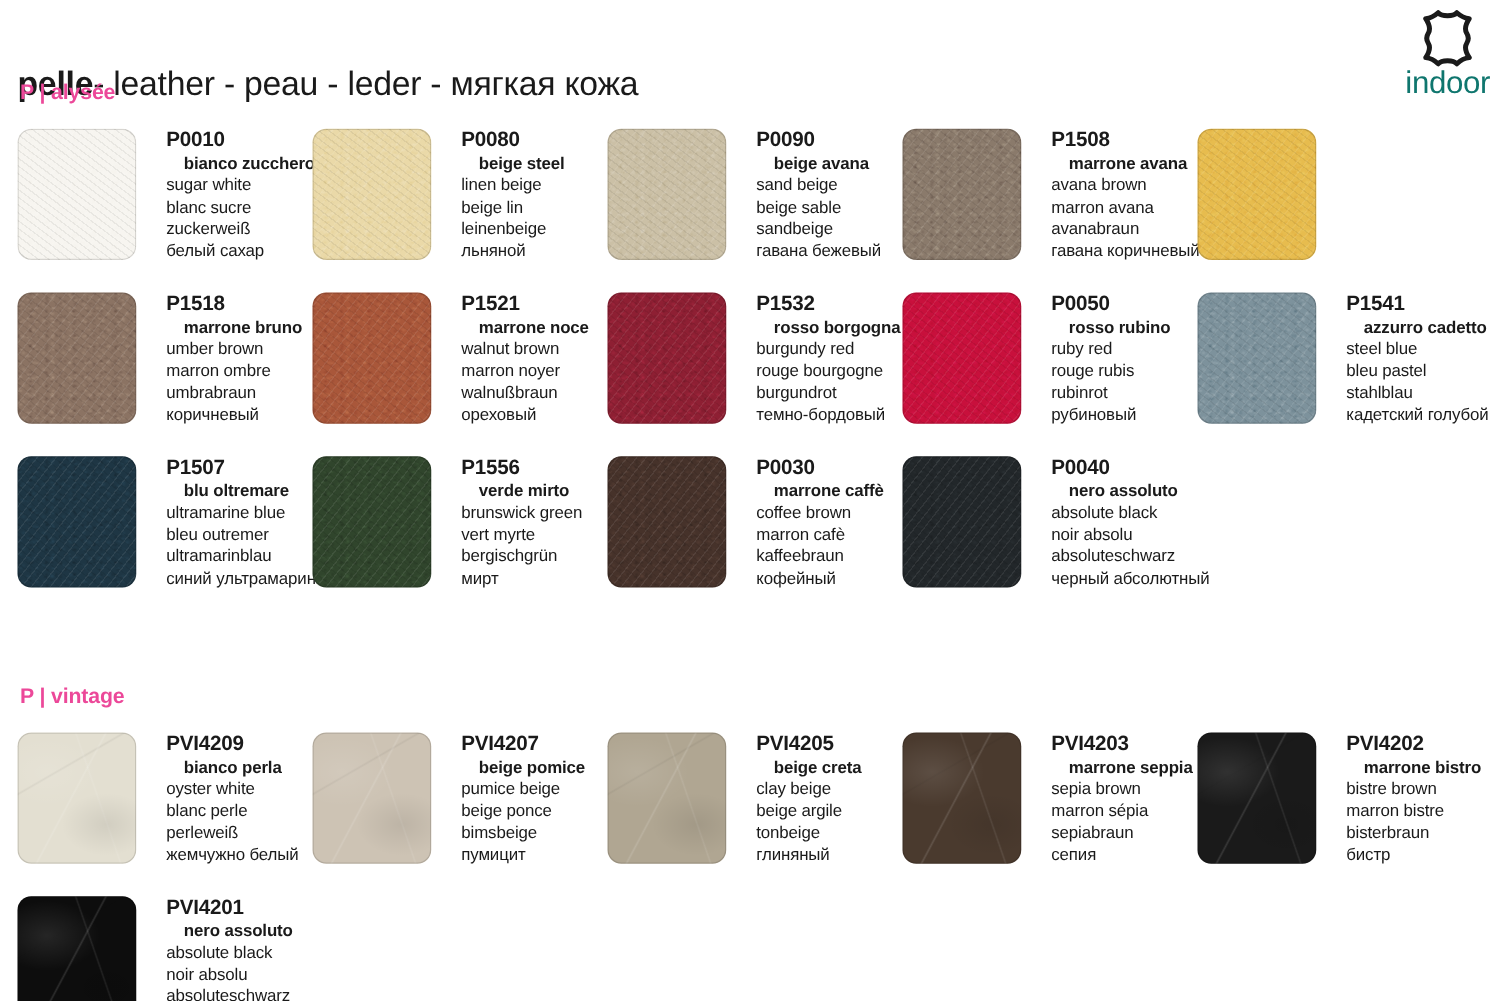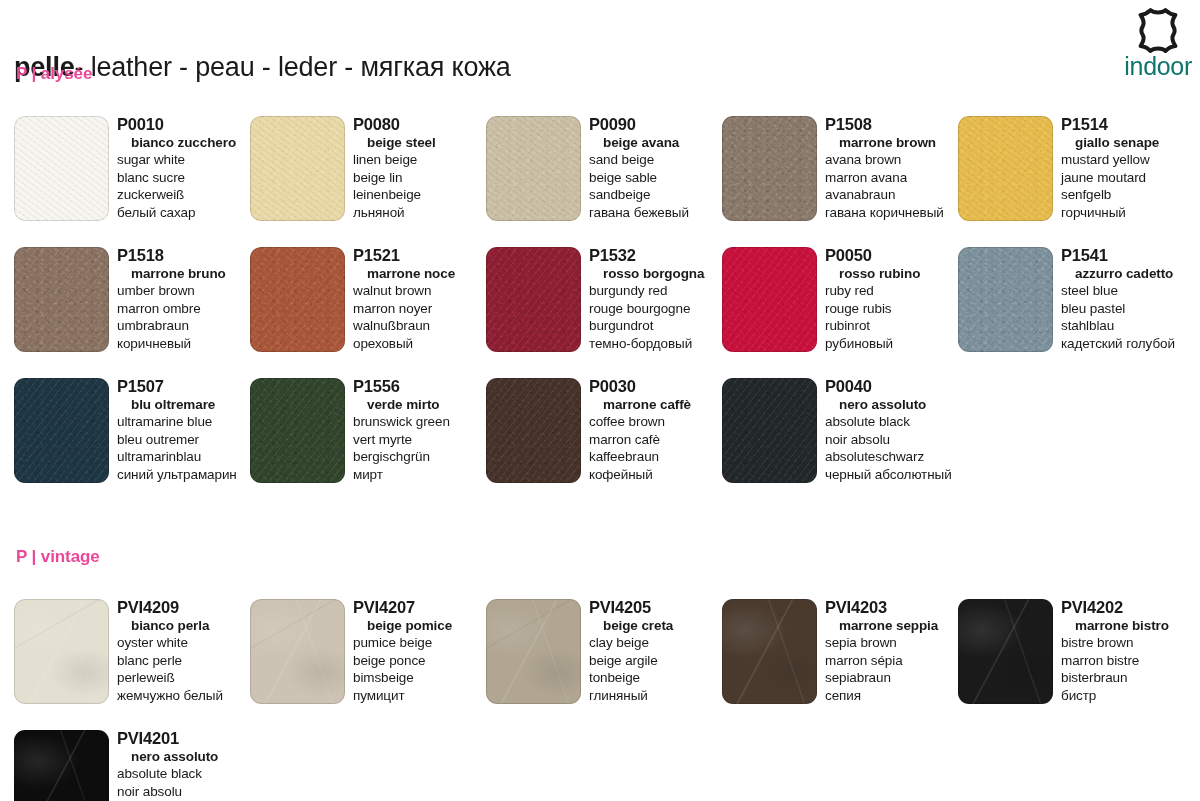--- a/index.html
+++ b/index.html
@@ -71,22 +71,22 @@
   }
 
   .swatch-grid {
     display: grid;
     grid-template-columns: repeat(5, 236px);
     grid-auto-rows: 131px;
   }
 
   .swatch-card {
     display: flex;
-    align-items: flex-end;
-    gap: 8px;
+    align-items: center;
+    gap: 24px;
   }
 
   .swatch-chip {
     position: relative;
     flex: 0 0 auto;
     width: 95px;
     height: 105px;
     border-radius: 11px;
     overflow: hidden;
     background-color: #cccccc;
@@ -239,38 +239,30 @@
           <div class="swatch-name-tr">sandbeige</div>
           <div class="swatch-name-tr">гавана бежевый</div>
         </div>
       </div>
       <div class="swatch-card">
         <div class="swatch-chip grain-pebble" style="background-color: rgb(138, 122, 107);">
           <div class="chip-hairline"></div>
         </div>
         <div class="swatch-info">
           <div class="swatch-code">P1508</div>
-          <div class="swatch-name-it">marrone brown</div>
+          <div class="swatch-name-it">marrone avana</div>
           <div class="swatch-name-tr">avana brown</div>
           <div class="swatch-name-tr">marron avana</div>
           <div class="swatch-name-tr">avanabraun</div>
           <div class="swatch-name-tr">гавана коричневый</div>
         </div>
       </div>
       <div class="swatch-card">
         <div class="swatch-chip grain-pebble" style="background-color: rgb(231, 188, 78);">
           <div class="chip-hairline"></div>
-        </div>
-        <div class="swatch-info">
-          <div class="swatch-code">P1514</div>
-          <div class="swatch-name-it">giallo senape</div>
-          <div class="swatch-name-tr">mustard yellow</div>
-          <div class="swatch-name-tr">jaune moutard</div>
-          <div class="swatch-name-tr">senfgelb</div>
-          <div class="swatch-name-tr">горчичный</div>
         </div>
       </div>
       <div class="swatch-card">
         <div class="swatch-chip grain-pebble" style="background-color: rgb(139, 115, 99);">
           <div class="chip-hairline"></div>
         </div>
         <div class="swatch-info">
           <div class="swatch-code">P1518</div>
           <div class="swatch-name-it">marrone bruno</div>
           <div class="swatch-name-tr">umber brown</div>

